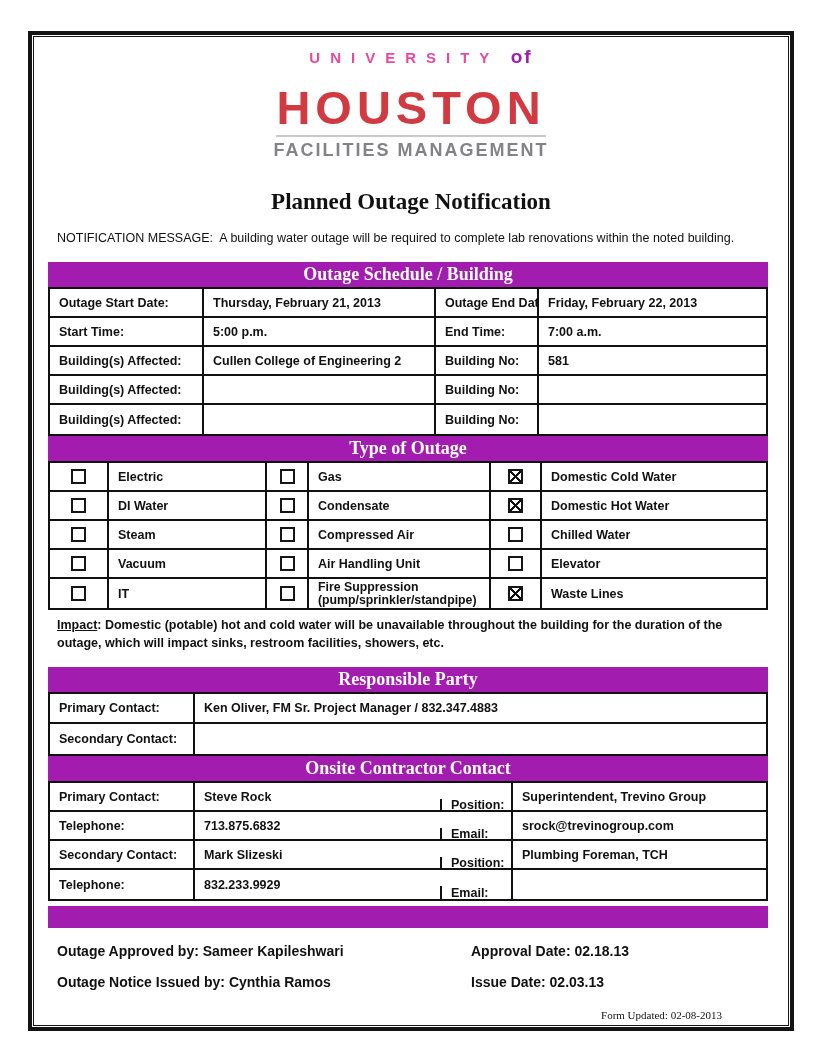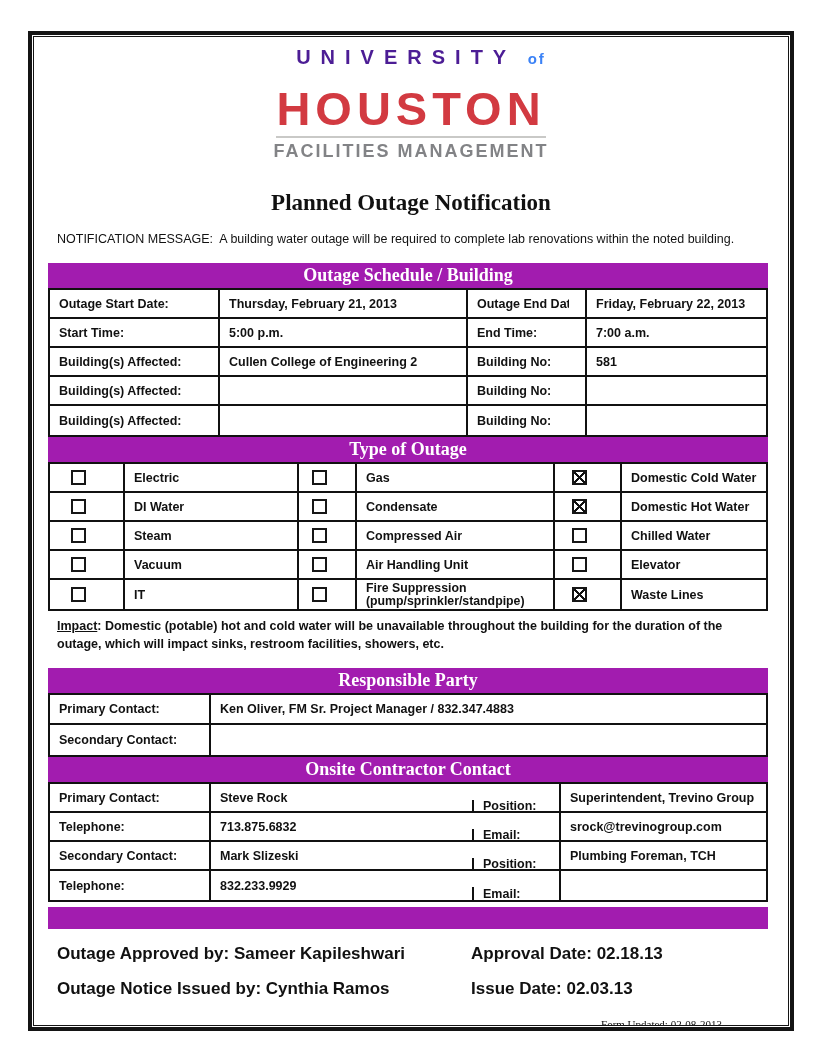--- a/index.html
+++ b/index.html
@@ -7,37 +7,37 @@
     width:816px;height:1056px;background:#ffffff;position:relative;
     font-family:"Liberation Sans",sans-serif;color:#111;
     -webkit-font-smoothing:antialiased;
   }
   .frame{position:absolute;left:28px;top:31px;width:758px;height:992px;border:4px solid #141414;}
   .frame-inner{position:absolute;left:1px;top:1px;right:1px;bottom:1px;border:1px solid #141414;overflow:hidden;}
   .content{padding:0 4px;}
 
   
   .logo{text-align:center;margin-top:10px;line-height:1;}
-  .logo-univ{color:#4c1d95;font-size:20px;font-weight:bold;letter-spacing:10px;margin-left:20px;}
-  .logo-of{color:#3b82f6;font-size:15px;font-weight:bold;letter-spacing:2px;margin-left:7px;}
+  .logo-univ{color:#ec4899;font-size:15px;font-weight:bold;letter-spacing:10px;margin-left:20px;}
+  .logo-of{color:#a21caf;font-size:19px;font-weight:bold;letter-spacing:2px;margin-left:7px;}
   .logo-houston{color:#d23a41;font-size:47px;font-weight:bold;letter-spacing:5px;margin-top:18px;}
   .logo-rule{width:270px;height:2px;background:#c9c9c7;margin:4px auto 4px;}
   .logo-fm{color:#6d6e71;font-size:18px;letter-spacing:2px;font-weight:bold;opacity:.85;}
 
   .doc-title{font-family:"Liberation Serif",serif;font-weight:bold;font-size:23px;text-align:center;margin-top:30px;}
 
   .notif{font-weight:normal;font-size:12.5px;line-height:1.45;margin:14px 30px 0 19px;}
 
   .bar{background:#a21caf;color:#fff;font-family:"Liberation Serif",serif;font-weight:bold;
        font-size:18px;text-align:center;height:25px;line-height:25px;width:720px;margin-left:10px;box-sizing:border-box;}
   .bar.mt{margin-top:15px;}
   .bar.empty{height:22px;margin-top:5px;}
 
   .tbl{width:720px;margin-left:10px;border:2px solid #111;box-sizing:border-box;}
-  .row{display:flex;height:29px;box-sizing:border-box;gap:16px;}
+  .row{display:flex;height:29px;box-sizing:border-box;}
   .row:not(:last-child){border-bottom:2px solid #111;}
   .row.h30{height:30px;}
   .cell{display:flex;align-items:center;box-sizing:border-box;padding-left:9px;
         font-weight:bold;font-size:12.5px;white-space:nowrap;overflow:hidden;}
   .cell.bl{border-left:2px solid #111;}
   .cell.wrap{white-space:normal;line-height:13px;font-size:12.3px;}
   .cell.last{flex:1;}
   .cbc{justify-content:center;padding-left:0;}
 
   
@@ -49,21 +49,21 @@
   .cb{width:15px;height:15px;box-sizing:border-box;border:2px solid #161616;background-color:#fff;}
   .cb[data-checked="true"]{
     background-image:
       linear-gradient(45deg, transparent 45%, #111 45%, #111 55%, transparent 55%),
       linear-gradient(135deg, transparent 45%, #111 45%, #111 55%, transparent 55%);
   }
 
   .impact{font-weight:bold;font-size:12.5px;line-height:1.4;margin:7px 28px 0 19px;}
   .impact .u{text-decoration:underline;}
 
-  .footer-row{display:flex;font-weight:bold;font-size:17px;padding-left:19px;margin-top:15px;}
+  .footer-row{display:flex;font-weight:bold;font-size:14px;padding-left:19px;margin-top:15px;}
   .footer-row .left{width:414px;}
   .form-updated{font-family:"Liberation Serif",serif;font-size:11px;text-align:right;margin:19px 62px 0 0;}
 </style>
 </head>
 <body>
 
 <div class="frame">
 <div class="frame-inner">
 <div class="content">
 

